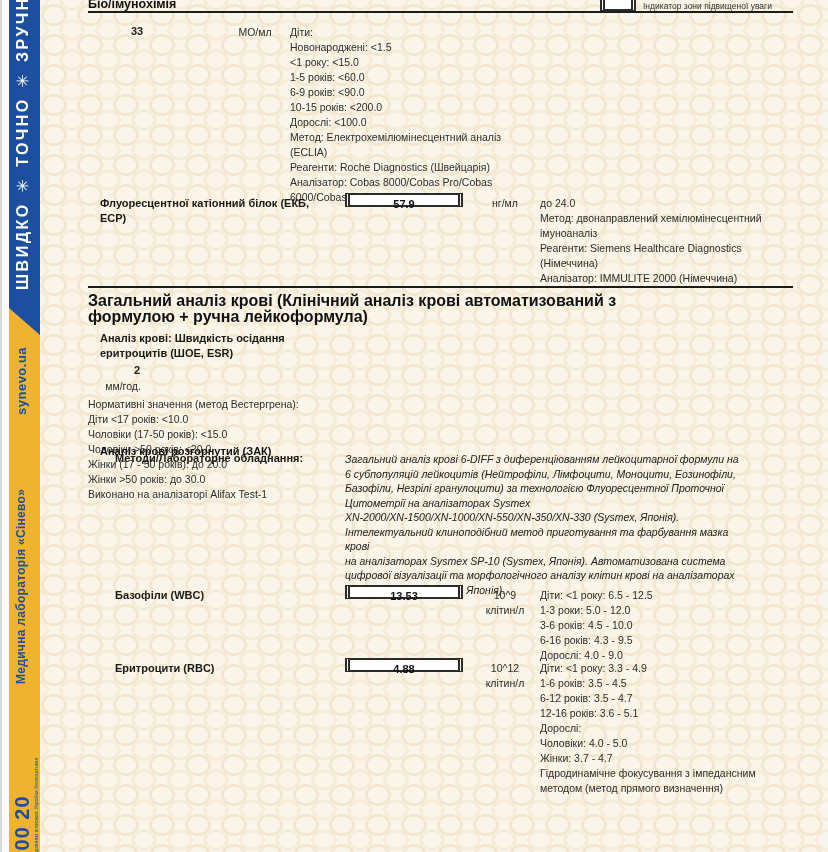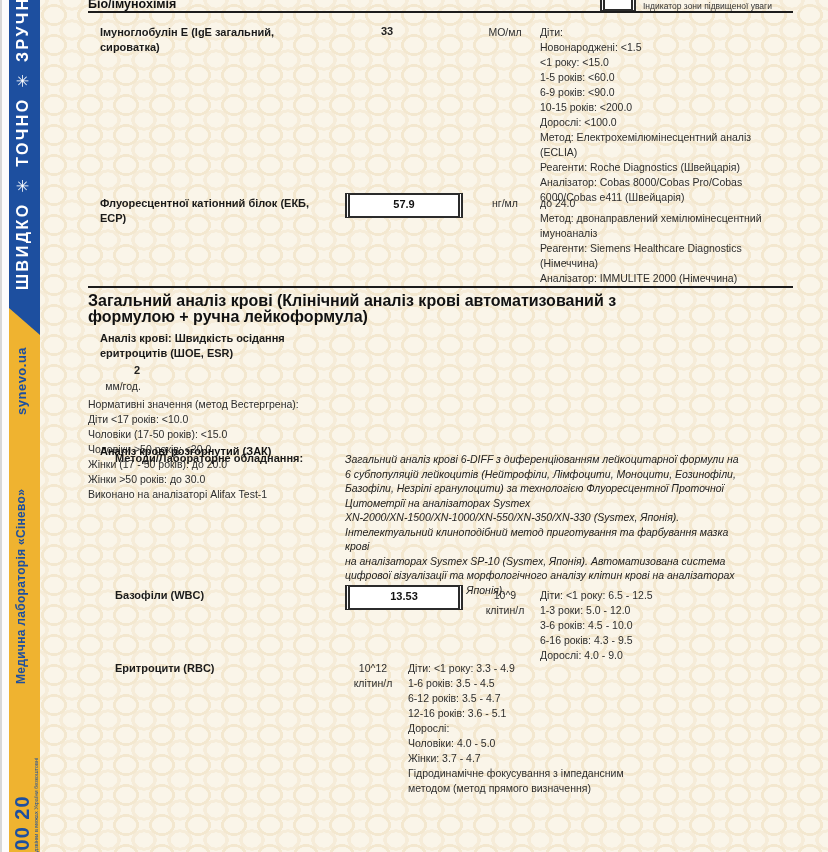--- a/index.html
+++ b/index.html
@@ -46,21 +46,21 @@
   .sec2-title { position:absolute; left:0; top:293px; font-weight:bold; font-size:16px;
     line-height:16px; white-space:pre-line; color:#111; }
   .zak-title { position:absolute; left:12px; top:445px; font-weight:bold; font-size:11px; color:#111; }
   .row { position:absolute; left:0; width:707px; display:flex; align-items:flex-start; }
   .r-ige { top:22px; } .r-ecp { top:193px; } .r-esr { top:328px;flex-direction:column; } .r-wbc { top:585px; } .r-rbc { top:658px; }
   .c-name { width:250px; font-weight:bold; font-size:11px; line-height:15px;
     white-space:pre-line; padding-top:3px; color:#1a1a1a; }
   .ind1 { padding-left:12px; } .ind2 { padding-left:27px; }
   .c-val { width:132px; display:flex; justify-content:center; }
   .val-plain { font-weight:bold; font-size:11px; padding-top:3px; margin-right:34px; }
-  .val-box { width:118px; height:25px; background:#fff; text-align:center;
+  .val-box { width:118px; height:14px; background:#fff; text-align:center;
     font-weight:bold; font-size:11px; line-height:18px; color:#111;
     border-top:2px solid #2b2b2b; border-bottom:2px solid #2b2b2b;
     border-left:5px double #2b2b2b; border-right:5px double #2b2b2b; }
   .c-unit { width:70px; text-align:center; font-size:10.5px; line-height:15px;
     padding-top:3px; white-space:pre-line; color:#2e2e2e; }
   .c-ref { flex:1; font-size:10.5px; line-height:15px; padding-top:3px;
     white-space:pre-line; color:#2e2e2e; }
   .methods { position:absolute; left:0; top:452px; width:707px; display:flex; align-items:flex-start; }
   .methods-label { width:257px; padding-left:27px; font-weight:bold; font-size:11px; color:#1a1a1a; }
   .methods-text { width:402px; font-style:italic; font-size:10.5px; line-height:14.5px;
@@ -92,22 +92,20 @@
 
   <div class="legend-box"></div>
   <div class="legend-label">Індикатор зони підвищеної уваги</div>
 
   <div class="content">
 
     <div class="sec-title-bio">Біо/імунохімія</div>
     <div class="rule rule-top"></div>
 
     <div class="row r-ige">
-      <div class="c-name ind1">Імуноглобулін E (IgE загальний,
-сироватка)</div>
       <div class="c-val">
         <span class="val-plain">33</span>
       </div>
       <div class="c-unit">МО/мл</div>
       <div class="c-ref">Діти:
 Новонароджені: &lt;1.5
 &lt;1 року: &lt;15.0
 1-5 років: &lt;60.0
 6-9 років: &lt;90.0
 10-15 років: &lt;200.0
@@ -178,20 +176,23 @@
 клітин/л</div>
       <div class="c-ref">Діти: &lt;1 року: 6.5 - 12.5
 1-3 роки: 5.0 - 12.0
 3-6 років: 4.5 - 10.0
 6-16 років: 4.3 - 9.5
 Дорослі: 4.0 - 9.0</div>
     </div>
 
     <div class="row r-rbc">
       <div class="c-name ind2">Еритроцити (RBC)</div>
+      <div class="c-val">
+        <div class="val-box">4.88</div>
+      </div>
       <div class="c-unit">10^12
 клітин/л</div>
       <div class="c-ref">Діти: &lt;1 року: 3.3 - 4.9
 1-6 років: 3.5 - 4.5
 6-12 років: 3.5 - 4.7
 12-16 років: 3.6 - 5.1
 Дорослі:
 Чоловіки: 4.0 - 5.0
 Жінки: 3.7 - 4.7
 Гідродинамічне фокусування з імпедансним

